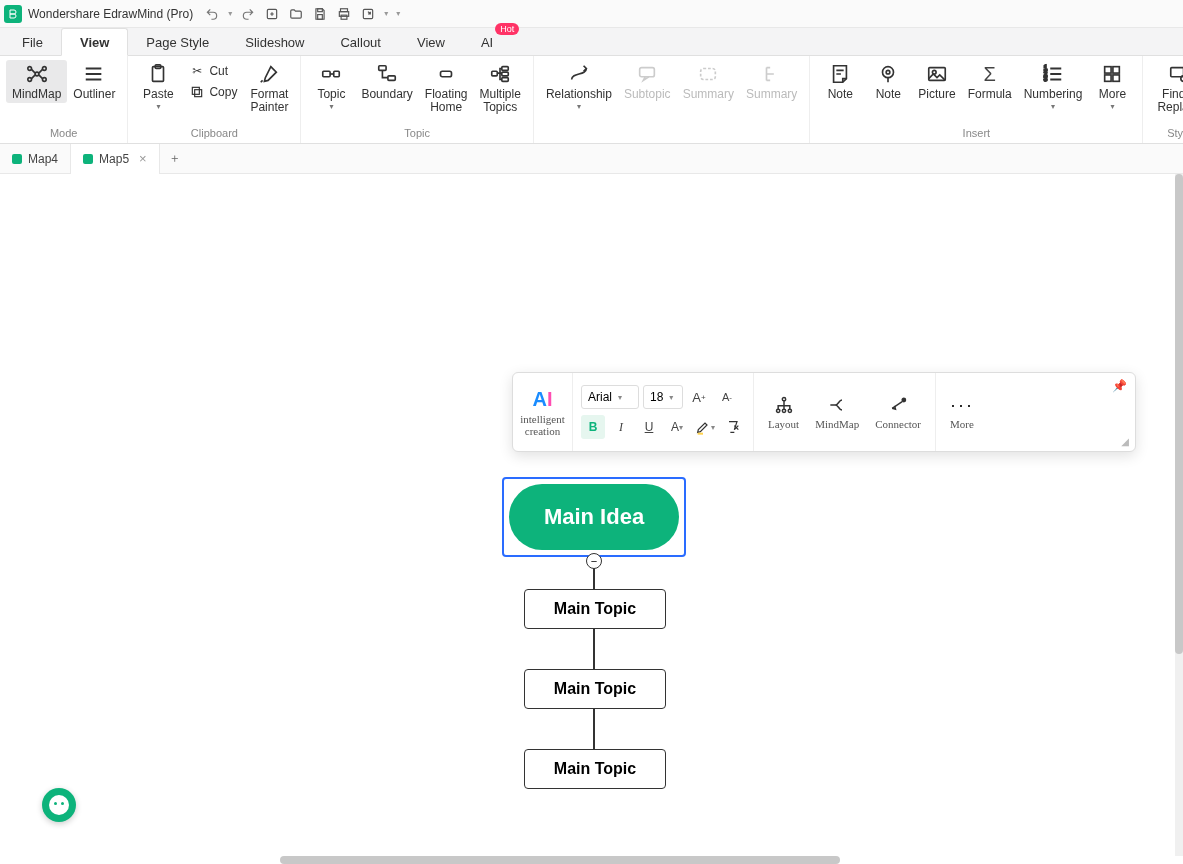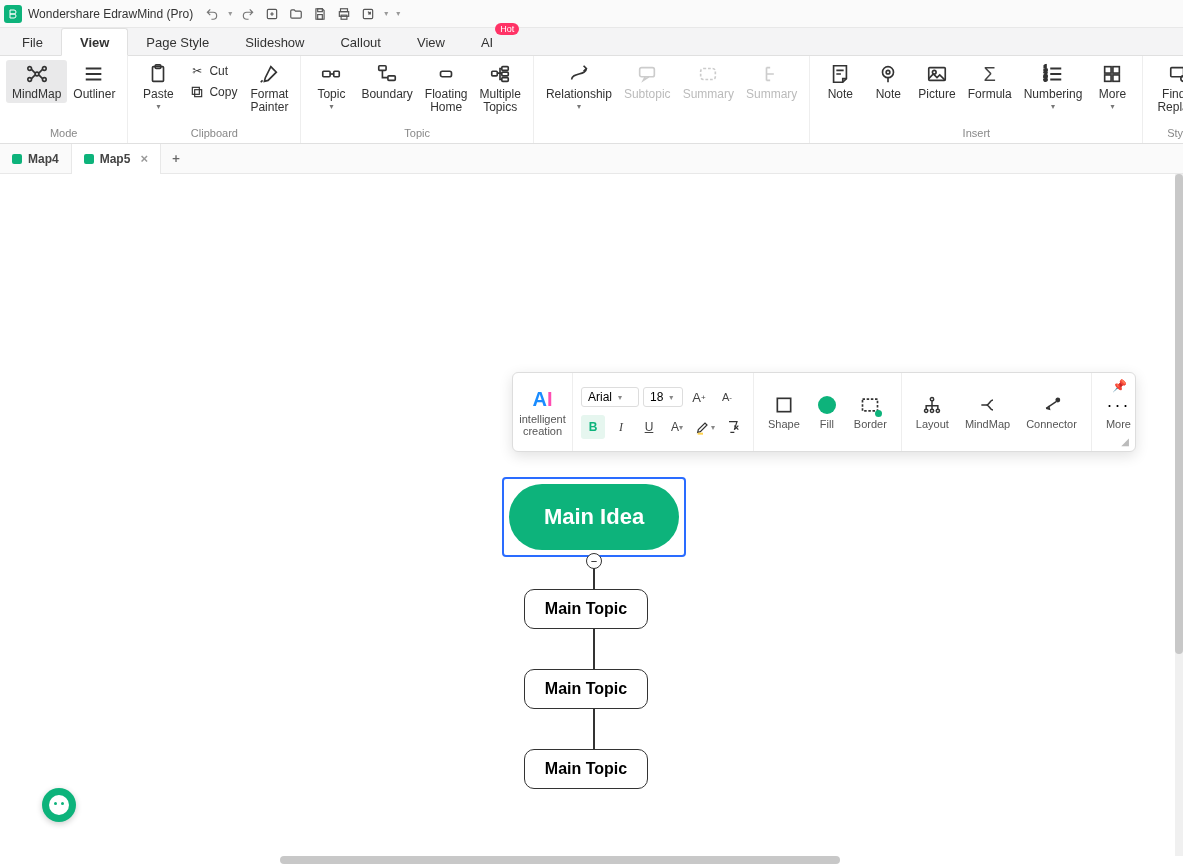--- a/index.html
+++ b/index.html
@@ -29,57 +29,57 @@
 .rbtn.disabled { color:#bbb; cursor:default;}
 .rbtn .ic { width:24px; height:24px; display:flex; align-items:center; justify-content:center; margin-bottom:2px; color:#444;}
 .rbtn.disabled .ic { color:#ccc;}
 .rbtn .lbl { text-align:center; line-height:13px;}
 .rbtn .dd { font-size:8px; color:#777; margin-top:1px;}
 .rstack { display:flex; flex-direction:column; justify-content:center; gap:3px; padding:2px 4px;}
 .rstack-item { display:flex; align-items:center; gap:4px; font-size:12px; cursor:pointer; color:#333; padding:1px 3px;}
 .rstack-item .ic { width:16px; height:16px; display:flex; align-items:center; justify-content:center;}
 
 
-.doctabs { height:30px; background:#fafafa; display:flex; align-items:center; border-bottom:1px solid #e8e8e8; font-size:12px;font-weight:bold;}
+.doctabs { height:30px; background:#fafafa; display:flex; align-items:center; border-bottom:1px solid #e8e8e8; font-size:12px;}
 .doctab { height:30px; display:flex; align-items:center; gap:6px; padding:0 12px; cursor:pointer; border-right:1px solid #e8e8e8; color:#444;}
 .doctab.active { background:#fff;}
 .doctab .dot { width:10px; height:10px; background:#0db37b; border-radius:2px;}
 .doctab .close { color:#999; font-size:13px; margin-left:4px;}
 .addtab { width:30px; display:flex; align-items:center; justify-content:center; color:#666; cursor:pointer;}
 
 
 .canvas { position:absolute; top:174px; left:0; right:8px; bottom:8px; background:#fff;}
 .scroll-v { position:absolute; right:0; top:174px; bottom:8px; width:8px; background:#f0f0f0;}
 .scroll-v-thumb { position:absolute; top:0; width:8px; height:480px; background:#c8c8c8; border-radius:4px;}
 .scroll-h { position:absolute; left:280px; bottom:0; width:560px; height:8px; background:#c8c8c8; border-radius:4px;}
 
 
 .minitool { position:absolute; left:512px; top:372px; width:624px; height:80px; background:#fff; border:1px solid #ddd; border-radius:6px; box-shadow:0 4px 14px rgba(0,0,0,.12); display:flex; font-size:12px;}
 .mt-sec { display:flex; flex-direction:column; align-items:center; justify-content:center; padding:4px 8px; border-right:1px solid #eee;}
 .mt-sec.last { border-right:none;}
 .mt-ai { width:60px;}
 .mt-ai .ai { font-size:20px; font-weight:700;}
 .mt-ai .ai span:first-child{color:#1a8cff;} .mt-ai .ai span:last-child{color:#ff4db2;}
-.mt-lbl { font-size:11px; color:#555; text-align:center; line-height:12px; margin-top:2px;}
-.mt-row { display:flex; gap:4px; align-items:center;}
+.mt-lbl { font-size:11px; color:#555; text-align:center; line-height:12px; margin-top:2px;font-family:Liberation Serif, serif;}
+.mt-row { display:flex; gap:4px; }
 .mt-sel { border:1px solid #ddd; border-radius:3px; padding:2px 6px; display:flex; align-items:center; gap:6px; font-size:12px; min-width:58px; cursor:pointer;}
 .mt-sel.small{min-width:40px;}
 .mt-caret{font-size:8px;color:#888;}
 .mt-btn { width:24px; height:24px; display:flex; align-items:center; justify-content:center; cursor:pointer; color:#444; border-radius:3px;}
 .mt-btn.sel{background:#e6f6ef;}
 .mt-iconlbl { display:flex; flex-direction:column; align-items:center; padding:2px 6px; cursor:pointer;}
 .mt-iconlbl .ic { width:22px; height:22px; display:flex; align-items:center; justify-content:center;}
 .pin { position:absolute; top:6px; right:8px; color:#aaa; font-size:12px; cursor:pointer;}
 .corner { position:absolute; bottom:4px; right:6px; color:#bbb; font-size:10px;}
 
 
 .node-main { position:absolute; left:509px; top:484px; width:170px; height:66px; background:#0db37b; border-radius:33px; display:flex; align-items:center; justify-content:center; color:#fff; font-size:22px; font-weight:700;}
 .node-sel { position:absolute; left:502px; top:477px; width:184px; height:80px; border:2px solid #2a6cff; border-radius:4px;}
 .collapse { position:absolute; left:586px; top:553px; width:16px; height:16px; background:#fff; border:1.5px solid #333; border-radius:50%; display:flex; align-items:center; justify-content:center; font-size:11px; z-index:5;}
-.node-topic { position:absolute; width:124px; height:40px; border:1.5px solid #333; background:#fff; display:flex; align-items:center; justify-content:center; font-size:16px; font-weight:700; border-radius:10px;}
+.node-topic { position:absolute; width:142px; height:40px; border:1.5px solid #333; background:#fff; display:flex; align-items:center; justify-content:center; font-size:16px; font-weight:700; border-radius:4px;}
 .vline { position:absolute; left:593px; width:2px; background:#333;}
 
 
 .botfab { position:absolute; left:42px; bottom:42px; width:34px; height:34px; border-radius:50%; background:#0db37b; display:flex; align-items:center; justify-content:center; box-shadow:0 2px 6px rgba(0,0,0,.2); cursor:pointer;}
 .botfab .face{ width:20px; height:20px; background:#fff; border-radius:50%; position:relative;}
 .botfab .face::before,.botfab .face::after{content:"";position:absolute;width:3px;height:3px;background:#0db37b;border-radius:50%;top:7px;}
 .botfab .face::before{left:5px;} .botfab .face::after{right:5px;}
 
 svg { display:block; }
 </style>
@@ -452,47 +452,20 @@
         </div>
       <div class="mt-btn">
           <svg width="16" height="16" viewBox="0 0 24 24" fill="none" stroke="#333" stroke-width="1.8">
             <path d="M6 4h12l-4 12M8 20h6"></path>
             <path d="M14 10l6 6M20 10l-6 6"></path>
           </svg>
         </div>
     </div>
   </div>
 
-  <div class="mt-sec">
-    <div class="mt-row">
-      <div class="mt-iconlbl">
-          <div class="ic">
-            <svg width="20" height="20" viewBox="0 0 24 24" fill="none" stroke="#333" stroke-width="2">
-              <rect x="4" y="4" width="16" height="16"></rect>
-            </svg>
-          </div>
-          <div class="mt-lbl">Shape</div>
-        </div>
-      <div class="mt-iconlbl">
-          <div class="ic">
-            <div style="width:18px;height:18px;background:#0db37b;border-radius:50%;"></div>
-          </div>
-          <div class="mt-lbl">Fill</div>
-        </div>
-      <div class="mt-iconlbl">
-          <div class="ic" style="position:relative;">
-            <svg width="20" height="20" viewBox="0 0 24 24" fill="none" stroke="#333" stroke-width="2">
-              <rect x="3" y="5" width="18" height="14" stroke-dasharray="3 2"></rect>
-            </svg>
-            <div style="position:absolute;right:-1px;bottom:-1px;width:7px;height:7px;background:#0db37b;border-radius:50%;"></div>
-          </div>
-          <div class="mt-lbl">Border</div>
-        </div>
-    </div>
-  </div>
 
   <div class="mt-sec">
     <div class="mt-row">
       <div class="mt-iconlbl">
           <div class="ic">
             <svg width="20" height="20" viewBox="0 0 24 24" fill="none" stroke="#333" stroke-width="1.8">
               <circle cx="12" cy="5" r="2"></circle>
               <circle cx="5" cy="19" r="2"></circle>
               <circle cx="12" cy="19" r="2"></circle>
               <circle cx="19" cy="19" r="2"></circle>

